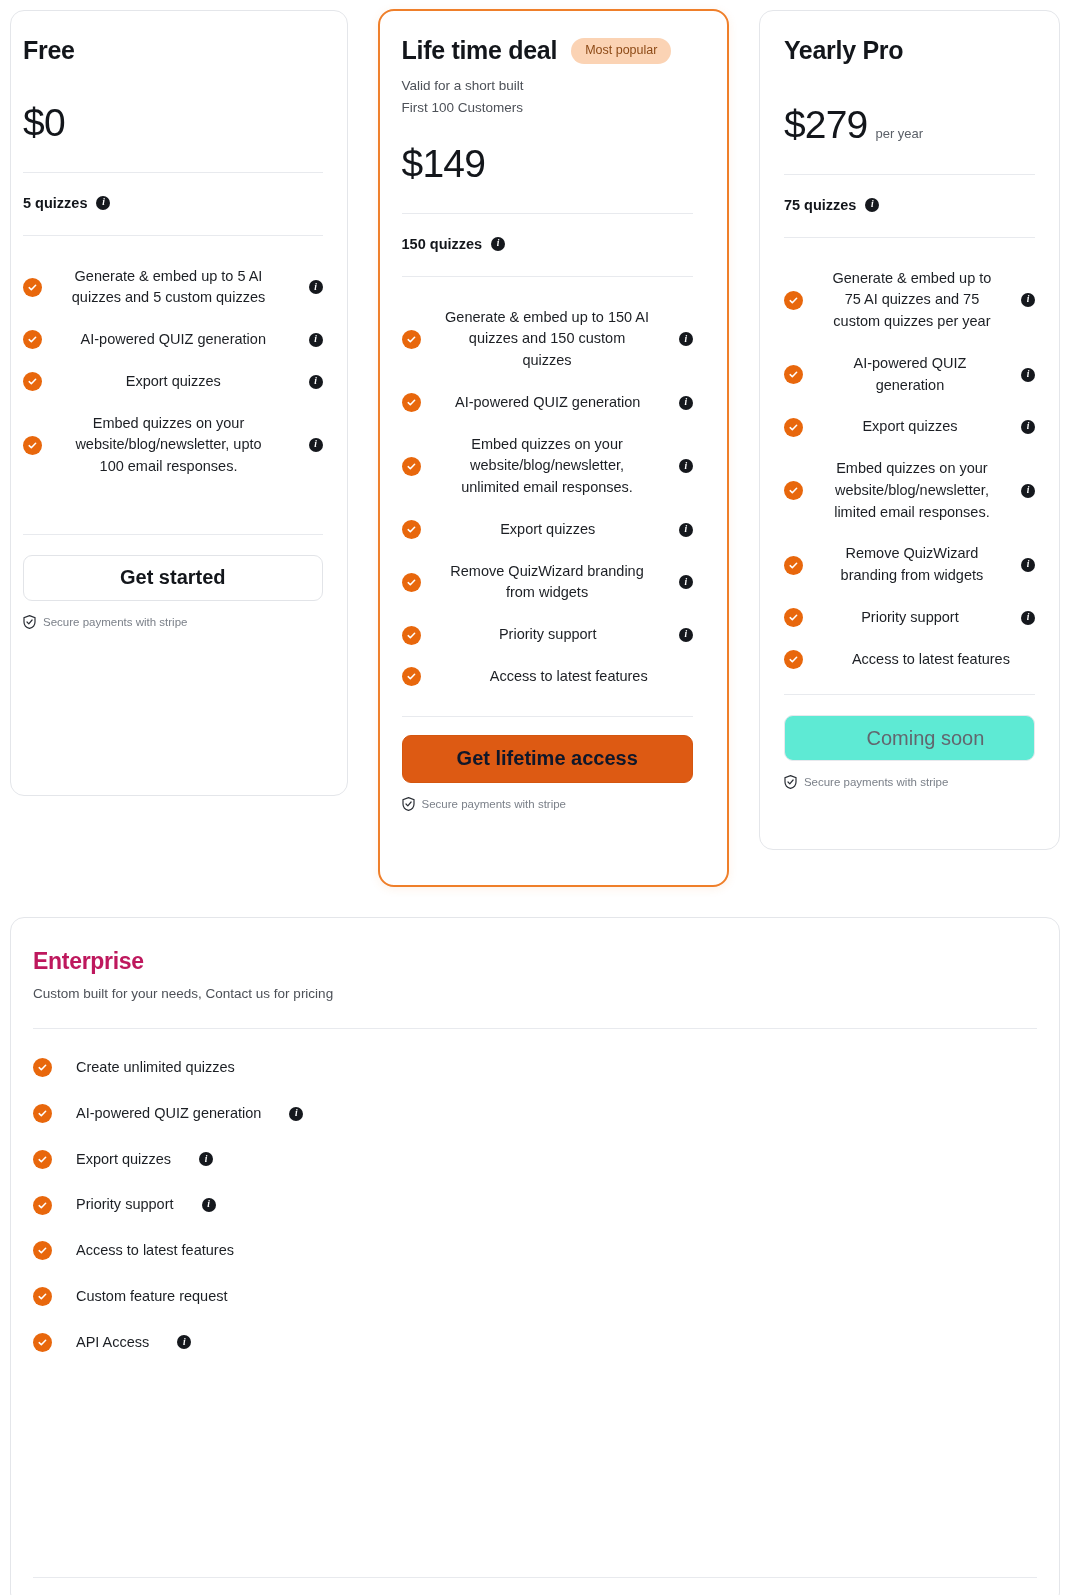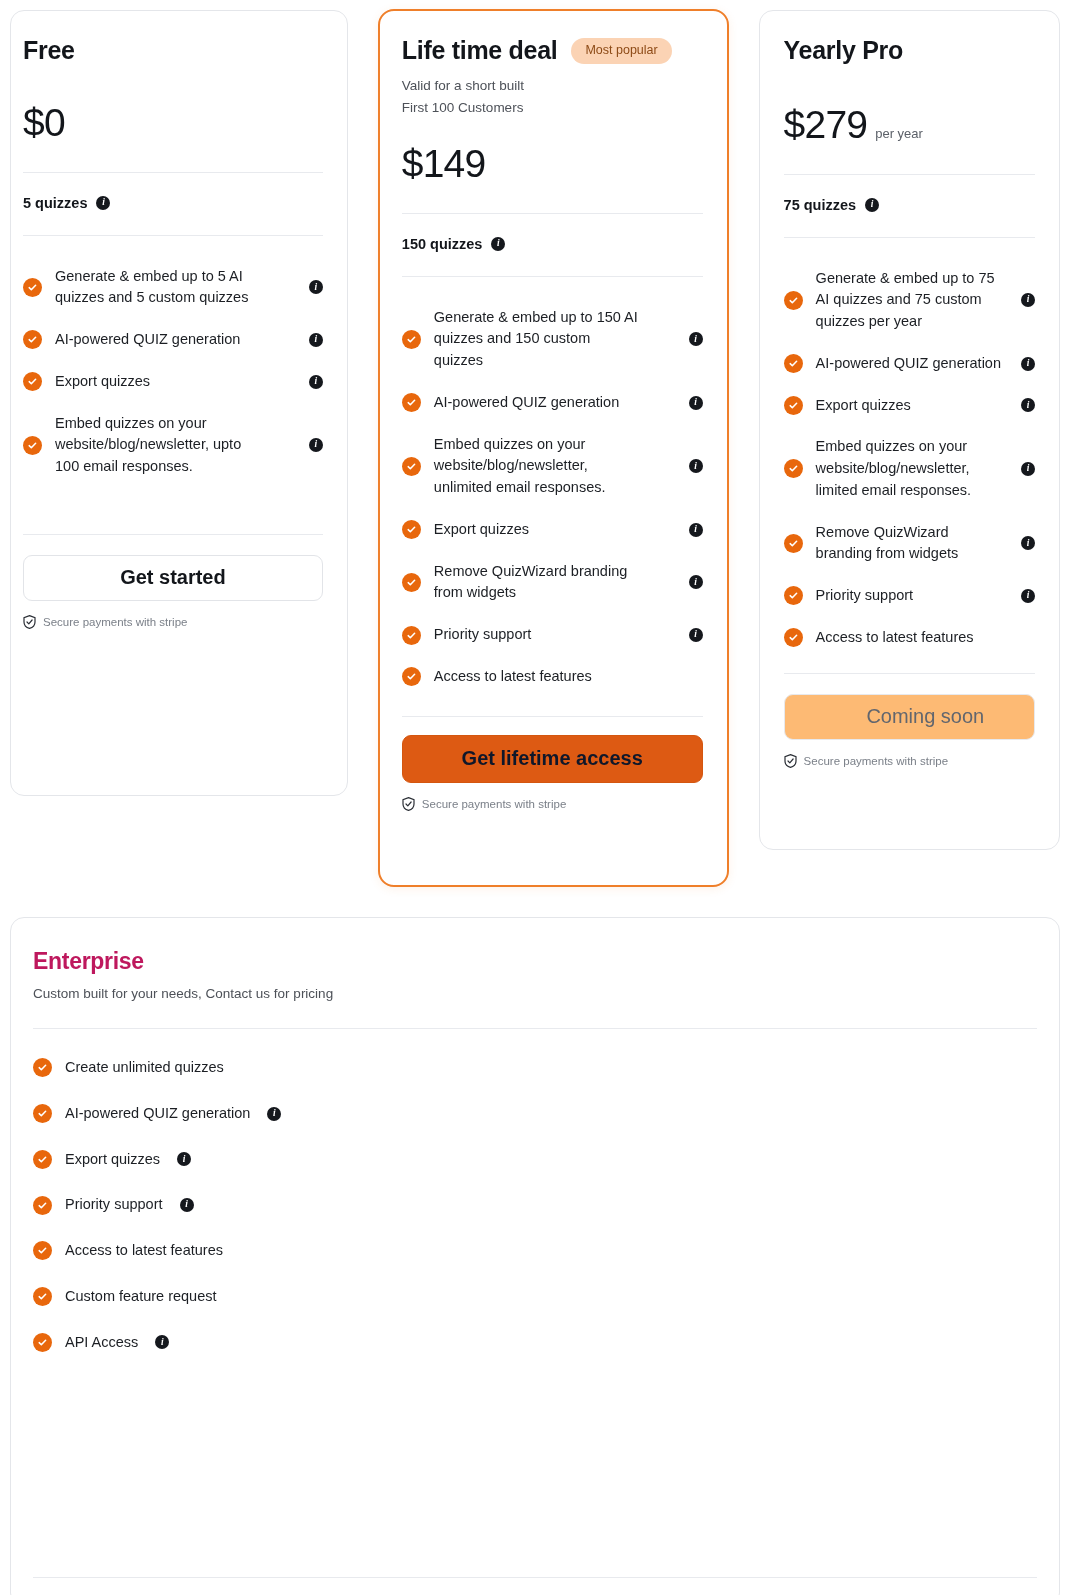--- a/index.html
+++ b/index.html
@@ -24,21 +24,21 @@
 
   .card {
     background: #ffffff;
     border: 1px solid #e4e6ea;
     border-radius: 14px;
     position: relative;
   }
 
   .card-free     { width: 366px; min-height: 786px; padding: 26px 24px 20px 12px; }
   .card-featured {
-    width: 379px; min-height: 878px; padding: 26px 24px 18px 22px;
+    width: 379px; min-height: 878px; padding: 26px 34px 18px 22px;
     border: 2px solid #ef7f2a;
     border-radius: 16px;
     margin-top: -1px;
     box-shadow: 0 2px 10px rgba(239,127,42,0.10);
   }
   .card-pro      { width: 325px; min-height: 840px; padding: 26px 24px 20px 24px; }
 
   .plan-name {
     font-size: 25px;
     font-weight: 700;
@@ -97,22 +97,23 @@
     padding: 22px 0 0 0;
   }
 
   .div-b { margin: 24px 0 0 0; }
 
   
   .features { padding-top: 20px; }
   .feature {
     display: flex;
     align-items: center;
-    gap: 13px;
+    gap: 24px;
     padding: 10px 0;
+    text-align: center;
   }
   .feature-text {
     font-size: 14.5px;
     line-height: 1.5;
     color: #1c1f24;
     flex: 1;
   }
   .feature-text.tight { max-width: 205px; }
 
   
@@ -157,21 +158,21 @@
     user-select: none;
   }
   .btn-outline {
     border: 1px solid #e2e4e8;
     background: #ffffff;
     color: #13161b;
     font-weight: 700;
   }
   .btn-muted {
     border: 1px solid #e7e9ed;
-    background: #fdba74;
+    background: #5eead4;
     color: #62666e;
     font-weight: 400;
     padding-left: 32px;
   }
   .btn-primary {
     border: 1px solid #d4560f;
     background: #dd5a13;
     color: #0f172a;
     font-weight: 700;
     height: 48px;

